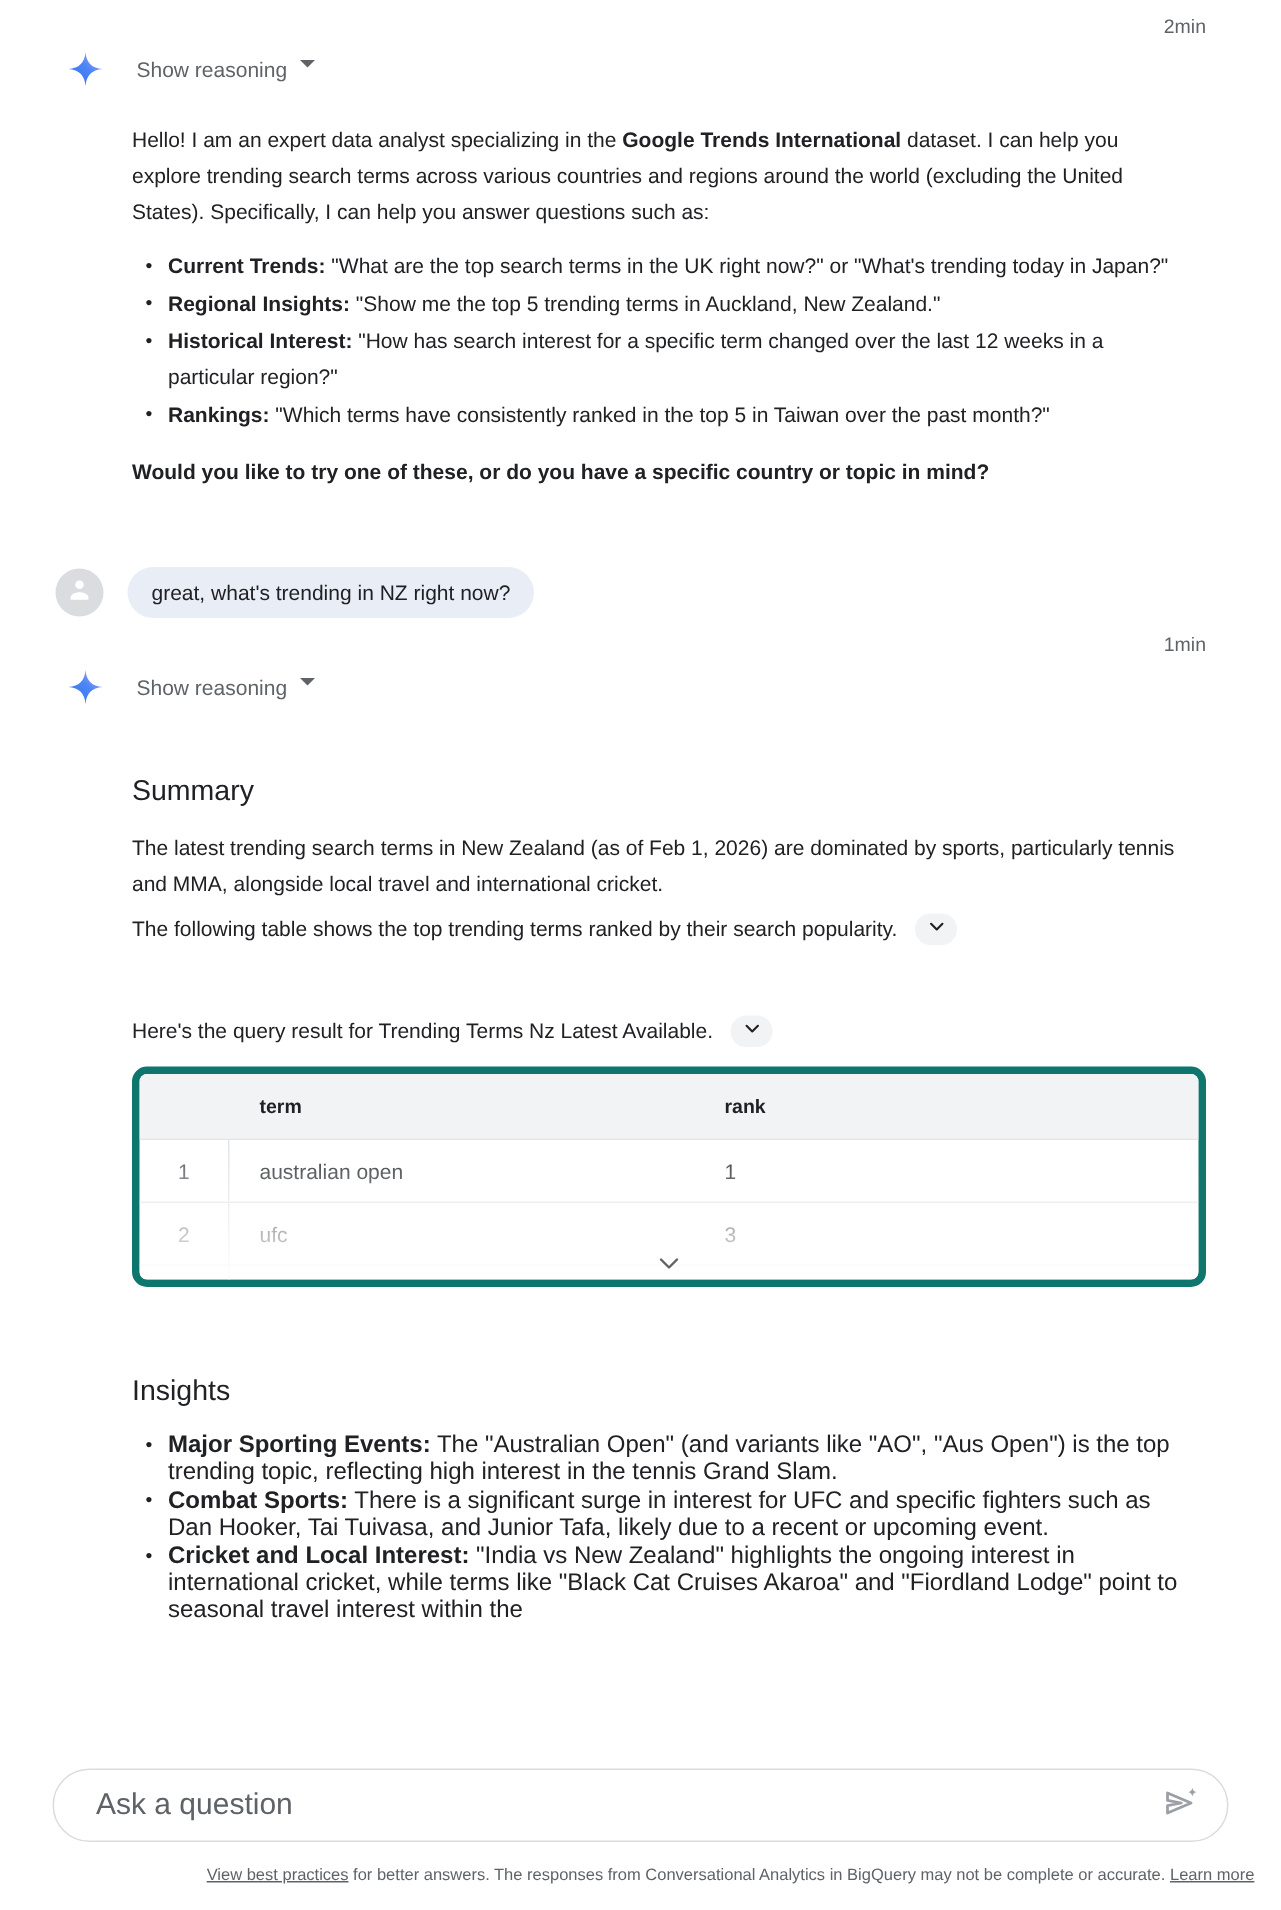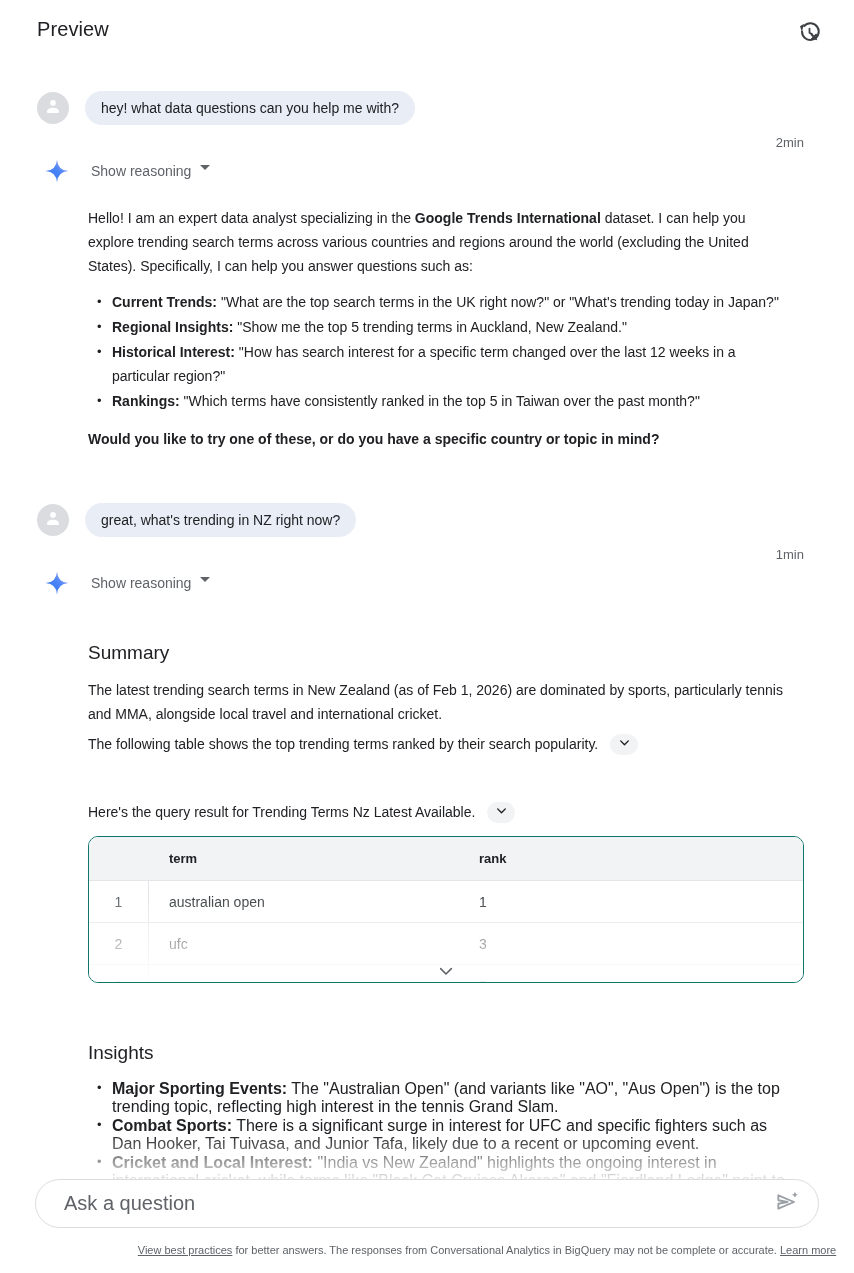--- a/index.html
+++ b/index.html
@@ -42,21 +42,21 @@
   .answer { margin-left:51px; margin-right:10px; }
   .answer .section-h.summary { margin-top:46px; }
   .answer .section-h.insights { margin-top:59px; }
   .answer p.body { font-size:14px; line-height:24px; margin-top:14px; }
   .inline-row { display:flex; align-items:center; gap:12px; margin-top:6px; font-size:14px; line-height:24px; }
   .inline-row.query { margin-top:44px; }
   .chip-btn { width:28px; height:21px; border-radius:11px; background:#f1f3f4; border:none; cursor:pointer;
               display:flex; align-items:center; justify-content:center; }
   
   .table-card { position:relative; margin-top:12px; width:716px; height:147px; overflow:hidden;
-                border:1px solid #0f766e; border-radius:10px; background:#fff; }
+                border:5px solid #0f766e; border-radius:10px; background:#fff; }
   .t-head { display:grid; grid-template-columns:60px 310px 1fr; height:43px; align-items:center;
             background:#f1f3f4; font-size:13px; font-weight:700; color:#202124; }
   .t-row { display:grid; grid-template-columns:60px 310px 1fr; height:42px; align-items:center;
            border-top:1px solid #e3e5e8; font-size:14px; color:#3c4043; }
   .t-cell { padding-left:20px; }
   .t-num { text-align:center; color:#5f6368; align-self:stretch; display:flex; align-items:center;
            justify-content:center; border-right:1px solid #e3e5e8; }
   .t-head .t-num { border-right:none; }
   .t-fade { position:absolute; left:0; right:0; bottom:0; height:86px; pointer-events:none;
             background:linear-gradient(to bottom, rgba(255,255,255,0) 0%, rgba(255,255,255,0.55) 55%, rgba(255,255,255,0.92) 100%); }
@@ -72,47 +72,23 @@
   .send-btn { background:none; border:none; cursor:pointer; padding:2px; }
   
   .footnote { position:absolute; top:1244px; left:16px; width:100%; text-align:center; font-size:11px; color:#5f6368;margin-left:44px; }
   .footnote a { color:#5f6368; text-decoration:underline; cursor:pointer; }
 </style>
 </head>
 <body>
 
 <div class="page">
 
-  <div class="app-header">
-    <div class="app-title">Preview</div>
-    <button class="icon-btn" title="">
-      <span>
-        <svg width="25" height="25" viewBox="0 0 24 24" fill="none">
-          <path d="M8.2 4.9 A8 8 0 1 1 5.2 9.5" stroke="#3c4043" stroke-width="1.9" fill="none" stroke-linecap="round" transform="rotate(-12 12 12)"></path>
-          <path d="M8.9 2.6 L5.1 9.6 L4.6 4.0 Z" fill="#3c4043" transform="rotate(-14 12 12)"></path>
-          <path d="M12 8.2 V12.2 L14.6 13.8" stroke="#3c4043" stroke-width="1.7" fill="none" stroke-linecap="round"></path>
-          <path d="M15.6 15.6 L20 20 M20 15.6 L15.6 20" stroke="#3c4043" stroke-width="2" stroke-linecap="round" transform="translate(-0.6 -0.6) scale(0.95)"></path>
-        </svg>
-      </span>
-    </button>
-  </div>
 
   <div class="chat">
 
-    <div class="msg-row first">
-      <div class="avatar">
-        <span>
-          <svg width="22" height="22" viewBox="0 0 24 24">
-            <circle cx="12" cy="8.6" r="3.1" fill="#ffffff"></circle>
-            <path d="M5.4 18.6c0-3 3-4.6 6.6-4.6s6.6 1.6 6.6 4.6c0 .5-.4.9-.9.9H6.3c-.5 0-.9-.4-.9-.9z" fill="#ffffff"></path>
-          </svg>
-        </span>
-      </div>
-      <div class="bubble">hey! what data questions can you help me with?</div>
-    </div>
     <div class="timestamp">2min</div>
 
     <div class="reasoning-row">
       <span class="spark">
         <svg width="26" height="26" viewBox="0 0 24 24">
           <defs>
             <linearGradient id="g1" x1="0" y1="1" x2="1" y2="0">
               <stop offset="0" stop-color="#2a6ff1"></stop>
               <stop offset="0.55" stop-color="#4e86f5"></stop>
               <stop offset="1" stop-color="#c3b2f7"></stop>

